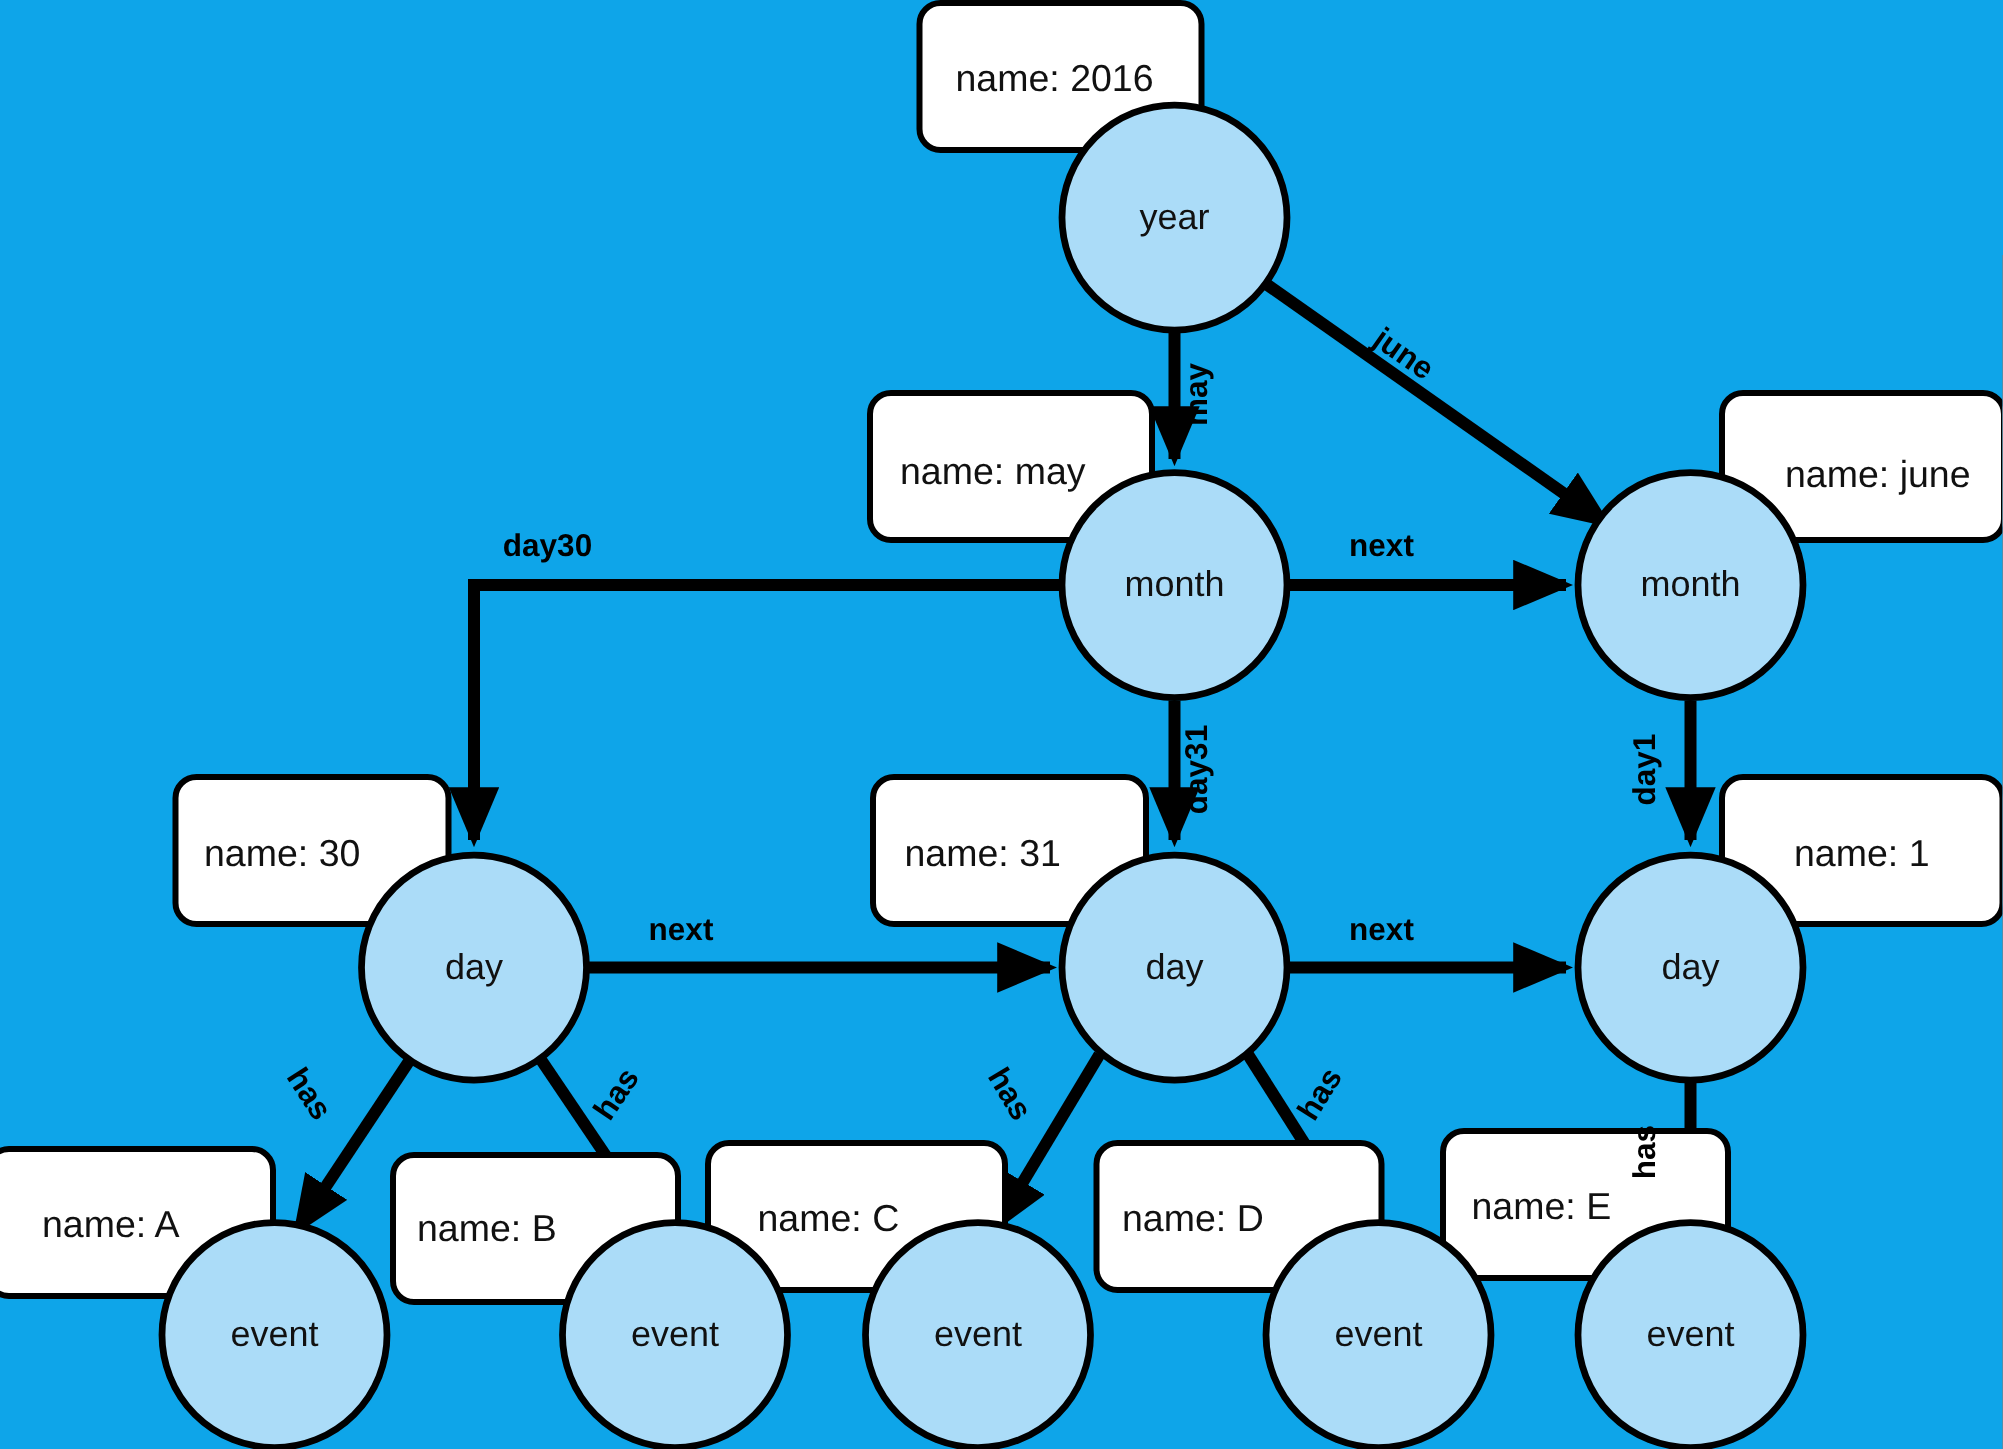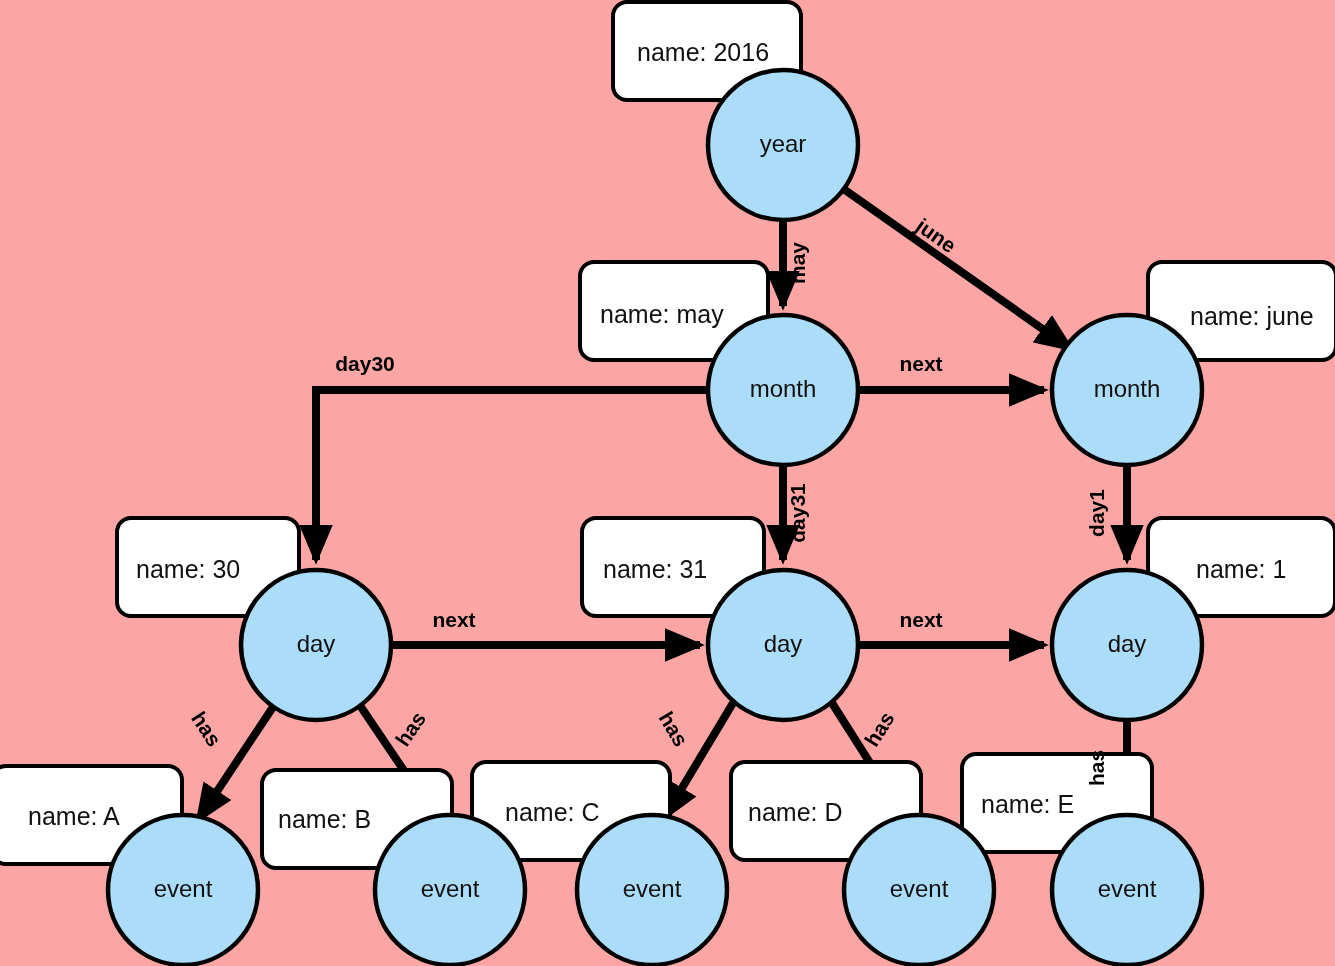--- a/index.html
+++ b/index.html
@@ -4,21 +4,21 @@
 <style>
   html, body {
     margin: 0;
     padding: 0;
     background: #808080;
   }
   #stage {
     position: relative;
     width: 1335px;
     height: 966px;
-    background: #fca5a5;
+    background: #0ea5e9;
     overflow: hidden;
     font-family: "Liberation Sans", sans-serif;
   }
   svg.graph {
     position: absolute;
     left: 0;
     top: 0;
     width: 1335px;
     height: 966px;
     display: block;

